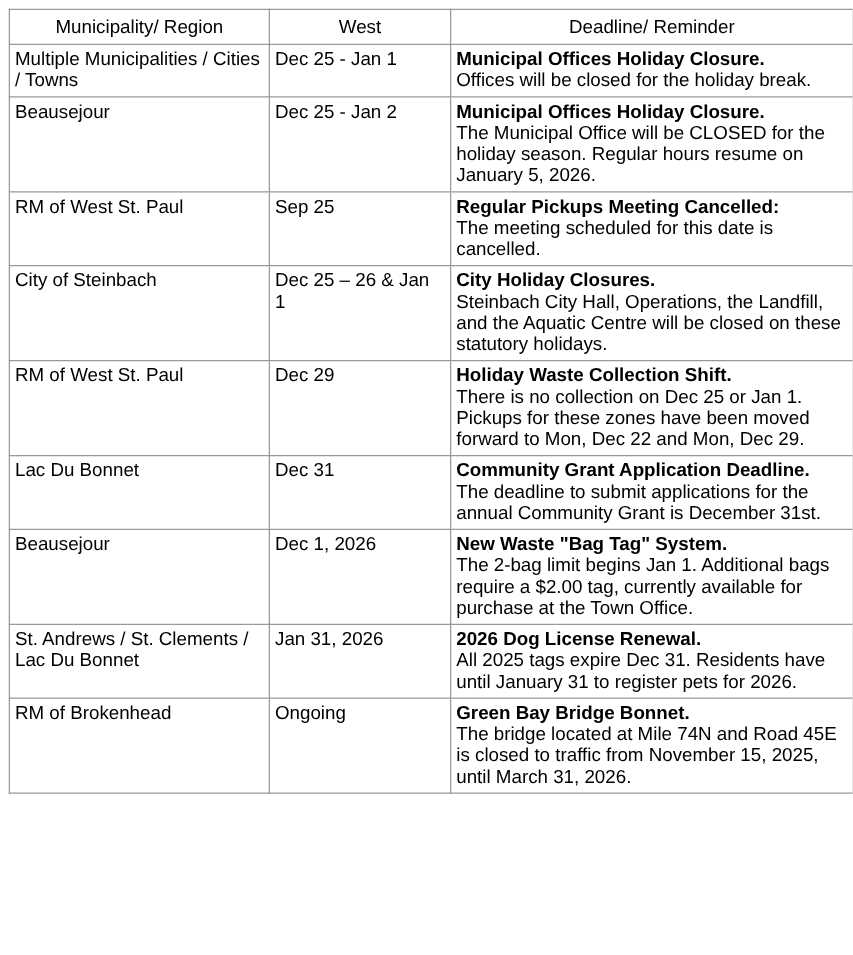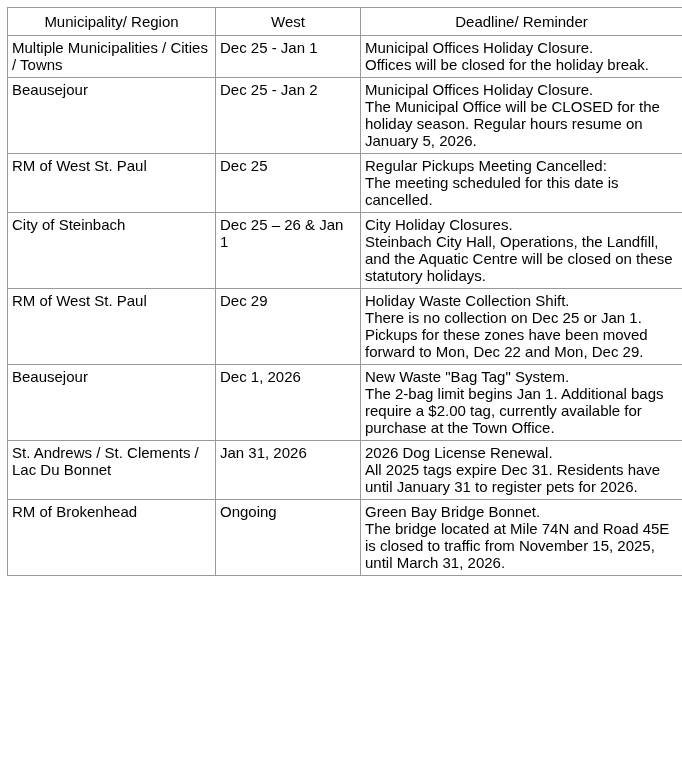--- a/index.html
+++ b/index.html
@@ -32,21 +32,21 @@
     font-weight: normal;
     text-align: center;
     padding: 5px 4px;
   }
   table.deadlines td {
     text-align: left;
     padding: 3px 5px 4px 4px;
   }
   td.col-reminder { padding-left: 6px; }
   .reminder-title {
-    font-weight: normal;
+    font-weight: bold;
     display: block;
   }
   .col-w-muni { width: 208px; }
   .col-w-date { width: 145px; }
   .col-w-rem  { width: 322px; }
 </style>
 </head>
 <body>
 
 <div class="page">
@@ -75,21 +75,21 @@
   <tr>
     <td class="col-muni">Beausejour</td>
     <td class="col-date">Dec 25 - Jan 2</td>
     <td class="col-reminder">
       <span class="reminder-title">Municipal Offices Holiday Closure.</span><span class="reminder-desc">The Municipal Office will be CLOSED for the holiday season. Regular hours resume on January 5, 2026.</span>
     </td>
   </tr>
 
   <tr>
     <td class="col-muni">RM of West St. Paul</td>
-    <td class="col-date">Dec 25</td>
+    <td class="col-date">Sep 25</td>
     <td class="col-reminder">
       <span class="reminder-title">Regular Pickups Meeting Cancelled:</span><span class="reminder-desc">The meeting scheduled for this date is cancelled.</span>
     </td>
   </tr>
 
 
   <tr>
     <td class="col-muni">City of Steinbach</td>
     <td class="col-date">Dec 25 – 26 &amp; Jan 1</td>
     <td class="col-reminder">
@@ -99,20 +99,27 @@
 
   <tr>
     <td class="col-muni">RM of West St. Paul</td>
     <td class="col-date">Dec 29</td>
     <td class="col-reminder">
       <span class="reminder-title">Holiday Waste Collection Shift.</span><span class="reminder-desc">There is no collection on Dec 25 or Jan 1. Pickups for these zones have been moved forward to Mon, Dec 22 and Mon, Dec 29.</span>
     </td>
   </tr>
 
 
+  <tr>
+    <td class="col-muni">Lac Du Bonnet</td>
+    <td class="col-date">Dec 31</td>
+    <td class="col-reminder">
+      <span class="reminder-title">Community Grant Application Deadline.</span><span class="reminder-desc">The deadline to submit applications for the annual Community Grant is December 31st.</span>
+    </td>
+  </tr>
 
   <tr>
     <td class="col-muni">Beausejour</td>
     <td class="col-date">Dec 1, 2026</td>
     <td class="col-reminder">
       <span class="reminder-title">New Waste "Bag Tag" System.</span><span class="reminder-desc">The 2-bag limit begins Jan 1. Additional bags require a $2.00 tag, currently available for purchase at the Town Office.</span>
     </td>
   </tr>
 
   <tr>

